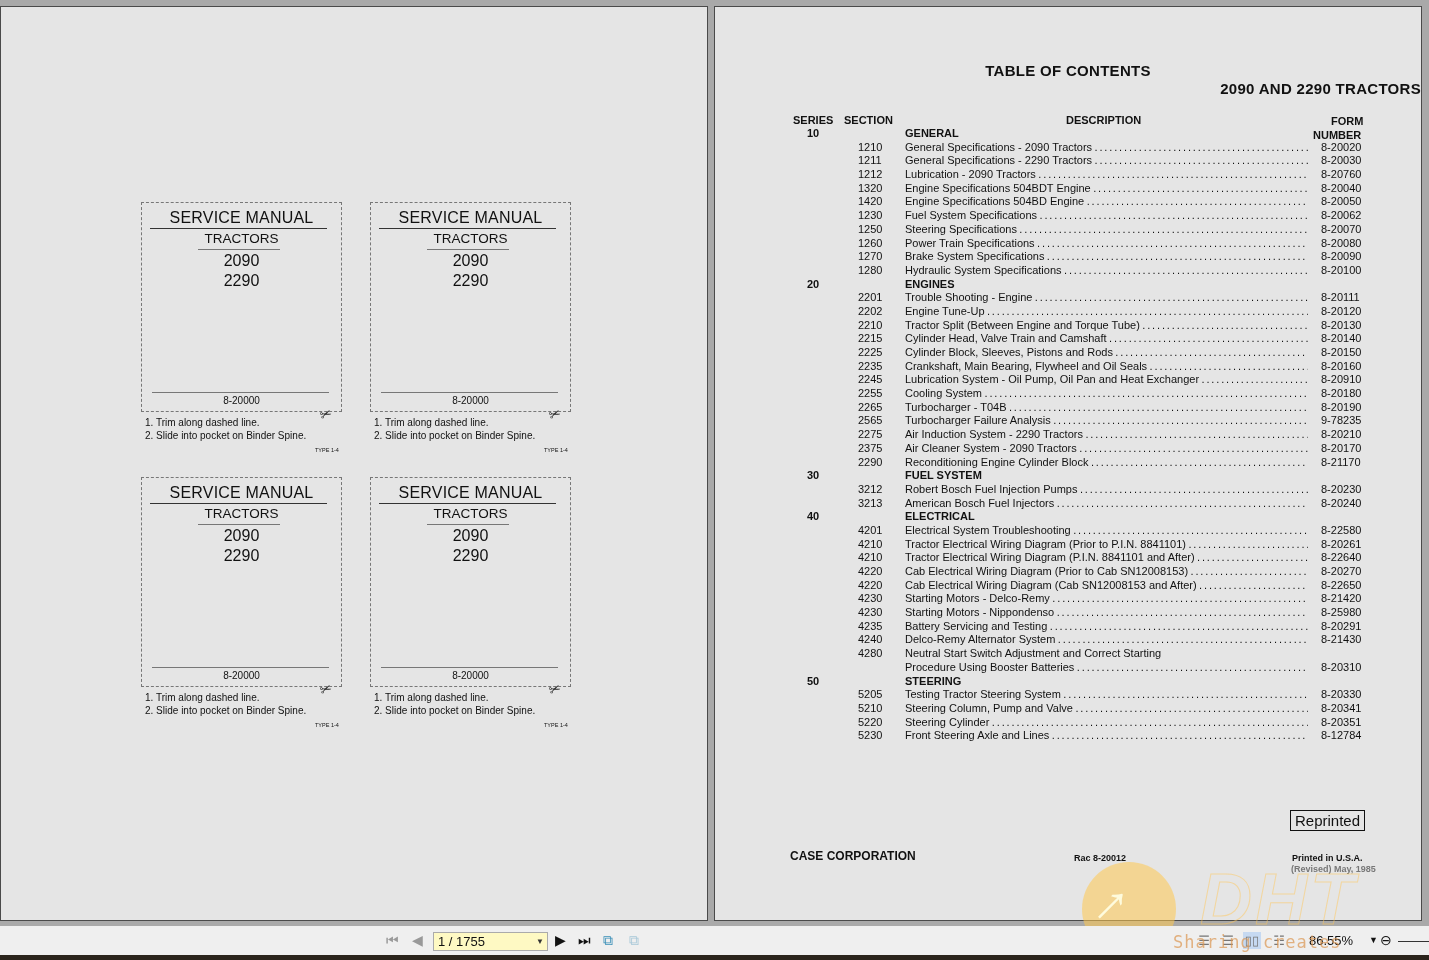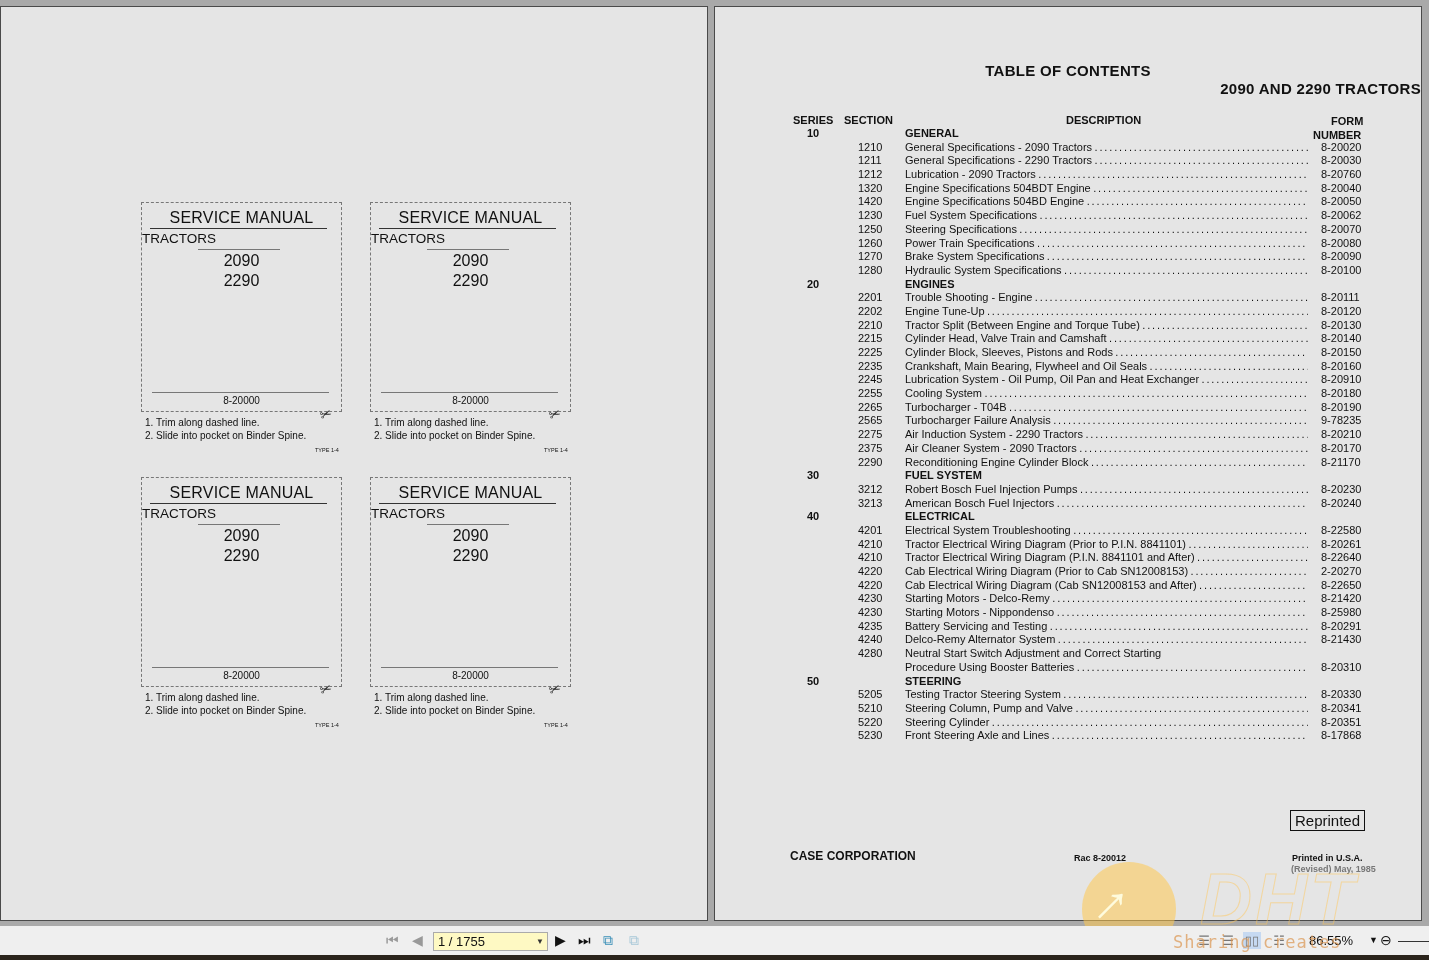--- a/index.html
+++ b/index.html
@@ -9,21 +9,21 @@
   .viewer { position: absolute; left: 0; top: 0; width: 1429px; height: 926px; background: #a9a9a9; }
   .page { position: absolute; background: #e5e5e5; border-left: 1px solid #4a4a4a; border-top: 1px solid #4a4a4a; border-right: 1px solid #4a4a4a; border-bottom: 1px solid #4a4a4a; }
   .page-left { left: 0; top: 6px; width: 708px; height: 915px; }
   .page-right { left: 714px; top: 6px; width: 708px; height: 915px; }
 
   
   .card { position: absolute; width: 230px; height: 270px; }
   .card-box { position: absolute; left: 9px; top: 0; width: 201px; height: 210px; border: 1px dashed #777; }
   .card-title { position: absolute; left: 0; top: 6px; width: 100%; text-align: center; font-size: 16px; color: #111; letter-spacing: 0.2px; }
   .card-rule1 { position: absolute; left: 8px; right: 14px; top: 25px; height: 1px; background: #333; }
-  .card-sub { position: absolute; left: 0; top: 28px; width: 100%; font-size: 13.5px; color: #111; }
+  .card-sub { position: absolute; left: 0; top: 28px; width: 100%; text-align: center; font-size: 13.5px; color: #111; }
   .card-rule2 { position: absolute; left: 56px; width: 82px; top: 46px; height: 1px; background: #777; }
   .card-model { position: absolute; left: 0; width: 100%; text-align: center; font-size: 16px; color: #111; }
   .card-model.m1 { top: 49px; }
   .card-model.m2 { top: 69px; }
   .card-rule3 { position: absolute; left: 10px; right: 12px; top: 189px; height: 1px; background: #777; }
   .card-form { position: absolute; left: 0; top: 192px; width: 100%; text-align: center; font-size: 10px; color: #111; }
   .card-scissors { position: absolute; left: 188px; top: 204px; font-size: 14px; color: #222; transform: rotate(-20deg); }
   .card-instr { position: absolute; left: 13px; font-size: 10px; color: #111; }
   .card-instr.i1 { top: 215px; }
   .card-instr.i2 { top: 228px; }
@@ -338,21 +338,21 @@
         <div class="row">
           <span class="series"></span>
           <span class="sect">4210</span>
           <span class="desc dots"><span>Tractor Electrical Wiring Diagram (P.I.N. 8841101 and After)</span></span>
           <span class="form">8-22640</span>
         </div>
         <div class="row">
           <span class="series"></span>
           <span class="sect">4220</span>
           <span class="desc dots"><span>Cab Electrical Wiring Diagram (Prior to Cab SN12008153)</span></span>
-          <span class="form">2-20270</span>
+          <span class="form">8-20270</span>
         </div>
         <div class="row">
           <span class="series"></span>
           <span class="sect">4220</span>
           <span class="desc dots"><span>Cab Electrical Wiring Diagram (Cab SN12008153 and After)</span></span>
           <span class="form">8-22650</span>
         </div>
         <div class="row">
           <span class="series"></span>
           <span class="sect">4230</span>
@@ -410,21 +410,21 @@
         <div class="row">
           <span class="series"></span>
           <span class="sect">5220</span>
           <span class="desc dots"><span>Steering Cylinder</span></span>
           <span class="form">8-20351</span>
         </div>
         <div class="row">
           <span class="series"></span>
           <span class="sect">5230</span>
           <span class="desc dots"><span>Front Steering Axle and Lines</span></span>
-          <span class="form">8-17868</span>
+          <span class="form">8-12784</span>
         </div>
       </div>
 
     <div class="reprinted">Reprinted</div>
     <div class="foot" style="left:75px; top:842px; font-size:12px;">CASE CORPORATION</div>
     <div class="foot" style="left:359px; top:846px; font-size:9px;">Rac 8-20012</div>
     <div class="foot" style="left:577px; top:846px; font-size:9px;">Printed in U.S.A.</div>
     <div class="foot" style="left:576px; top:857px; font-size:9px; color:#777;">(Revised) May, 1985</div>
   </div>
 

